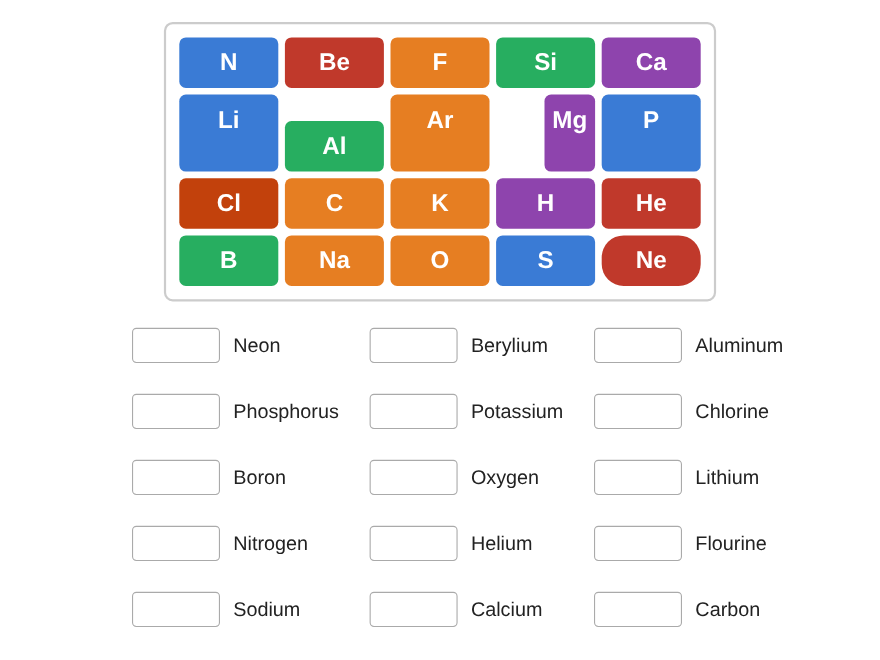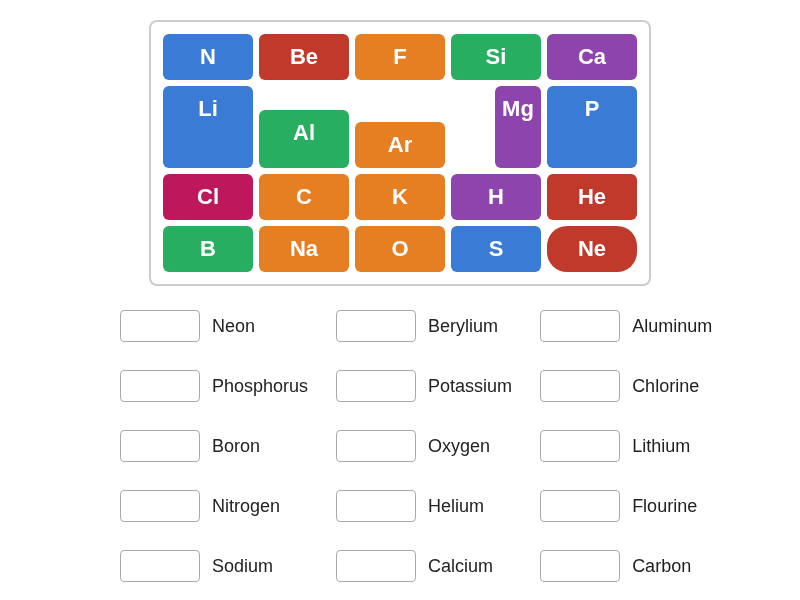--- a/index.html
+++ b/index.html
@@ -70,24 +70,24 @@
 <body>
 
 <div class="tile-grid">
 <div class="tile" style="background-color: rgb(58, 123, 213);">N</div>
     <div class="tile" style="background-color: rgb(192, 57, 43);">Be</div>
     <div class="tile" style="background-color: rgb(230, 126, 34);">F</div>
     <div class="tile" style="background-color: rgb(39, 174, 96);">Si</div>
     <div class="tile" style="background-color: rgb(142, 68, 173);">Ca</div>
     <div class="tile" style="background-color: rgb(58, 123, 213);">Li</div>
     <div class="tile" style="background-color: rgb(39, 174, 96); margin-top: 24px;">Al</div>
-    <div class="tile" style="background-color: rgb(230, 126, 34); margin-top: 36px;">Ar</div>
+    <div class="tile" style="background-color: rgb(230, 126, 34);">Ar</div>
     <div class="tile" style="background-color: rgb(142, 68, 173); margin-left: 44px;">Mg</div>
     <div class="tile" style="background-color: rgb(58, 123, 213);">P</div>
-    <div class="tile" style="background-color: #be185d;">Cl</div>
+    <div class="tile" style="background-color: #c2410c;">Cl</div>
     <div class="tile" style="background-color: rgb(230, 126, 34);">C</div>
     <div class="tile" style="background-color: rgb(230, 126, 34);">K</div>
     <div class="tile" style="background-color: rgb(142, 68, 173);">H</div>
     <div class="tile" style="background-color: rgb(192, 57, 43);">He</div>
     <div class="tile" style="background-color: rgb(39, 174, 96);">B</div>
     <div class="tile" style="background-color: rgb(230, 126, 34);">Na</div>
     <div class="tile" style="background-color: rgb(230, 126, 34);">O</div>
     <div class="tile" style="background-color: rgb(58, 123, 213);">S</div>
     <div class="tile" style="background-color: rgb(192, 57, 43); border-radius: 20px;">Ne</div>
   </div>

